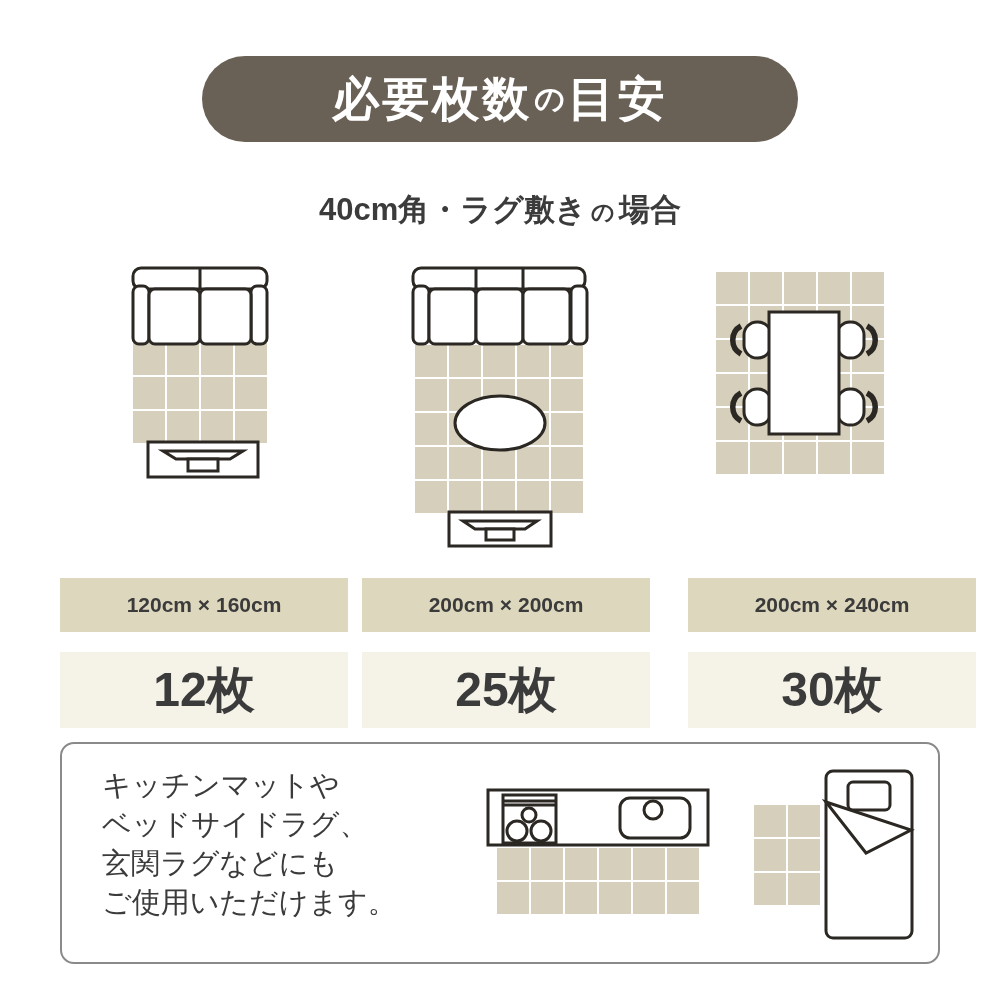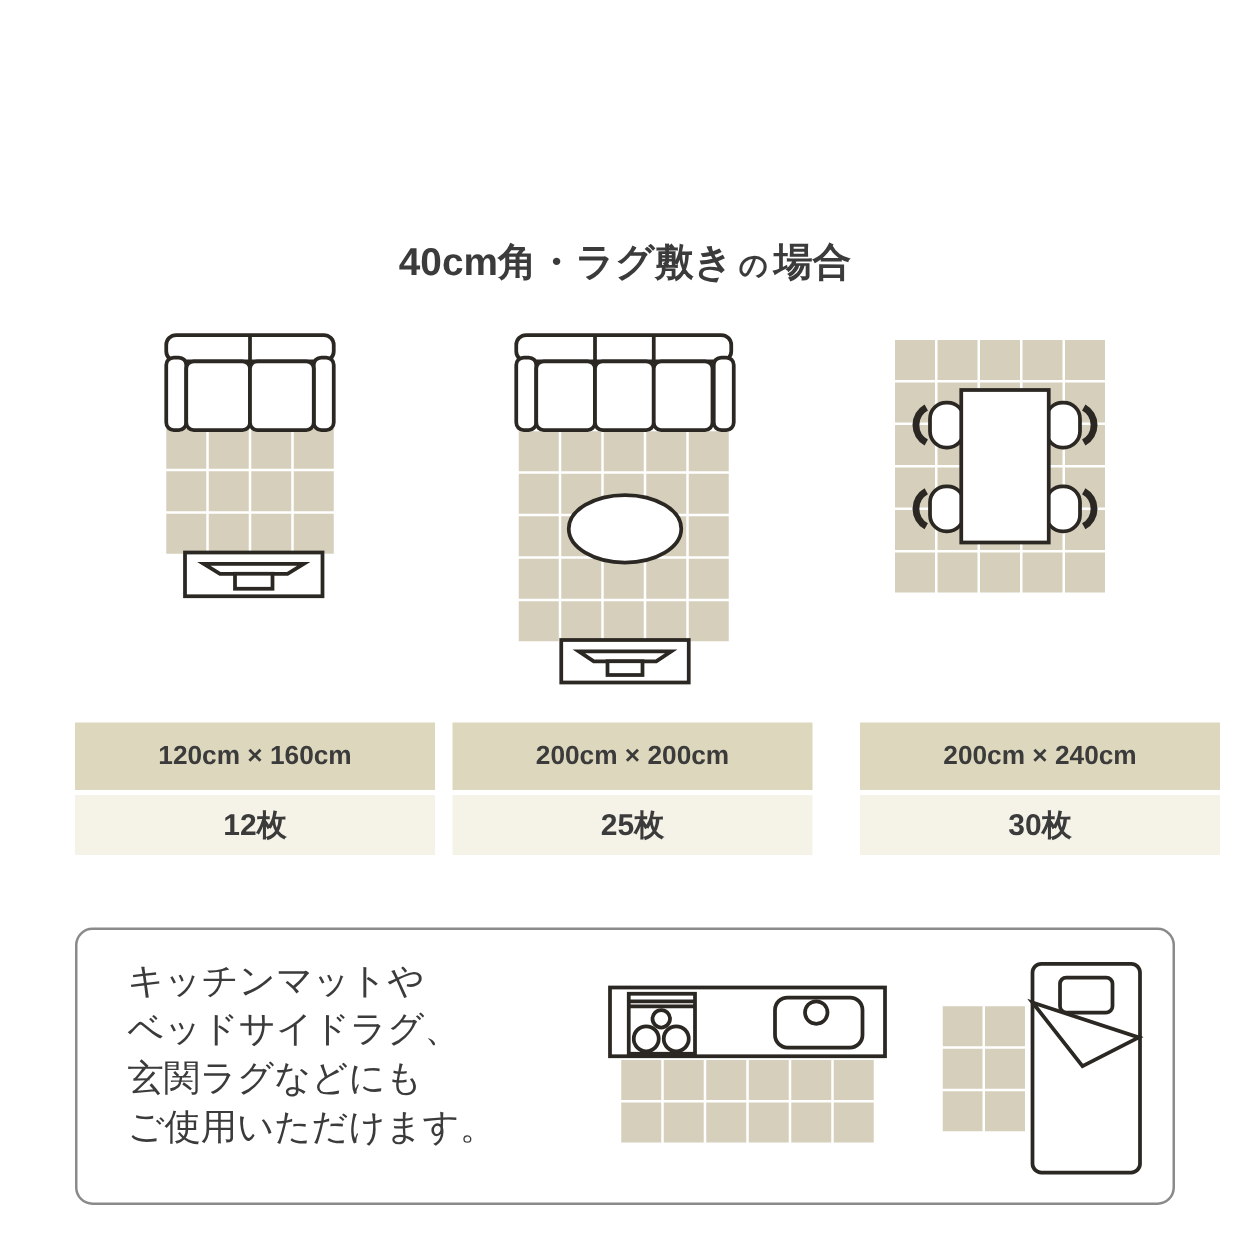--- a/index.html
+++ b/index.html
@@ -34,45 +34,50 @@
   .diagram.kitchen      { left:486px; top:788px; }
   .diagram.bed          { left:754px; top:769px; }
   svg .tile    { fill:var(--tile,#d6cfbc); }
   svg .outline { fill:#ffffff; stroke:var(--line,#2b2722); stroke-width:3px; stroke-linejoin:miter; }
   svg .stroke  { fill:none; stroke:var(--line,#2b2722); stroke-width:3px; }
   svg .thick   { fill:none; stroke:var(--line,#2b2722); stroke-width:5.5px; }
   
   .card { position:absolute; top:578px; width:288px; }
   .card.c0 { left:60px; } .card.c1 { left:362px; } .card.c2 { left:688px; }
   .card-top {
-    height:54px; margin-bottom:4px; background:var(--band_top,#ddd8bd);
+    height:54px; margin-bottom:20px; background:var(--band_top,#ddd8bd);
     display:flex; align-items:center; justify-content:center;
     font-size:21px; font-weight:700; color:var(--text,#3b3b3b);
   }
   .card-bottom {
-    height:48px; background:var(--band_bottom,#f5f3e7);
+    height:76px; background:var(--band_bottom,#f5f3e7);
     display:flex; align-items:center; justify-content:center;
-    font-size:24px; font-weight:700; color:var(--text,#3b3b3b);
+    font-size:48px; font-weight:700; color:var(--text,#3b3b3b);
   }
   
   .note-box {
     position:absolute; left:60px; top:742px; width:880px; height:222px;
     background:#fff; border:2px solid var(--box_border,#8a8a8a);
     border-radius:14px; box-sizing:border-box;
   }
   .note-text {
     position:absolute; left:102px; top:766px; width:360px;
     font-size:29px; line-height:39px; font-weight:500; color:var(--text,#3b3b3b);
   }
 </style>
 </head>
 <body>
 
 <div class="page">
 
+  <div class="title-pill">
+    <span class="t">必要枚数</span>
+    <span class="t small-no">の</span>
+    <span class="t">目安</span>
+  </div>
 
   <div class="subtitle">
     <span class="t">40cm角・ラグ敷き</span>
     <span class="t small-no">の</span>
     <span class="t">場合</span>
   </div>
 
   <svg class="diagram living-small" width="146" height="214" viewBox="0 0 146 214">
     <g>
         <rect x="6" y="77" width="32" height="32" class="tile"></rect>

